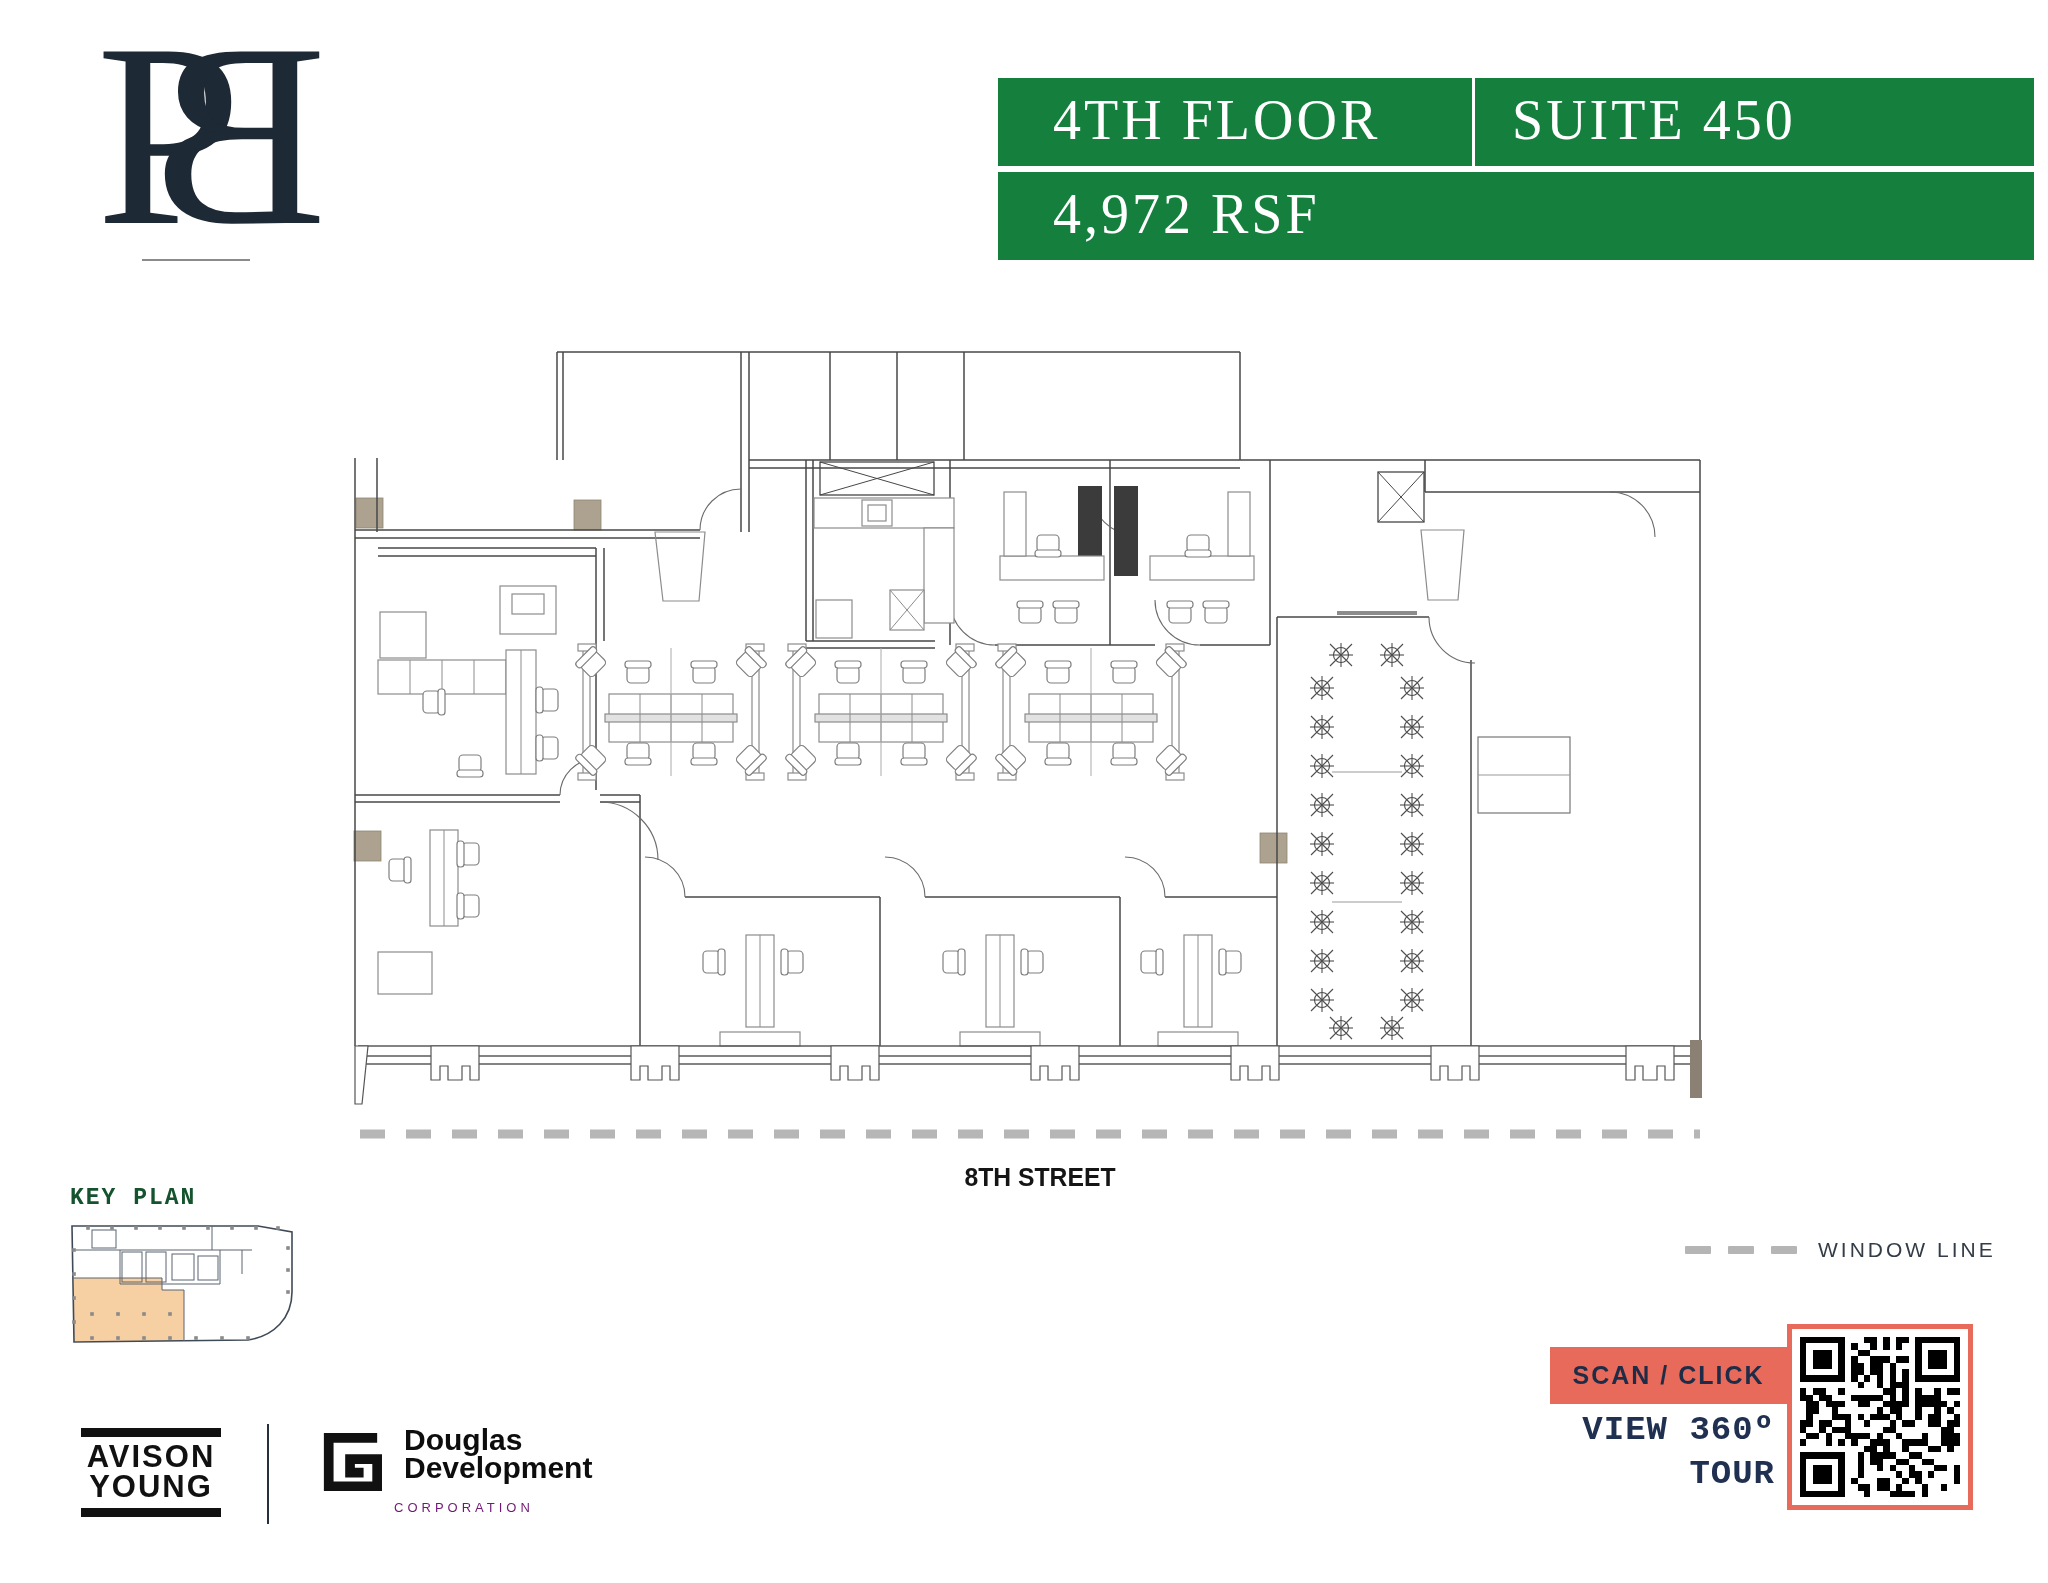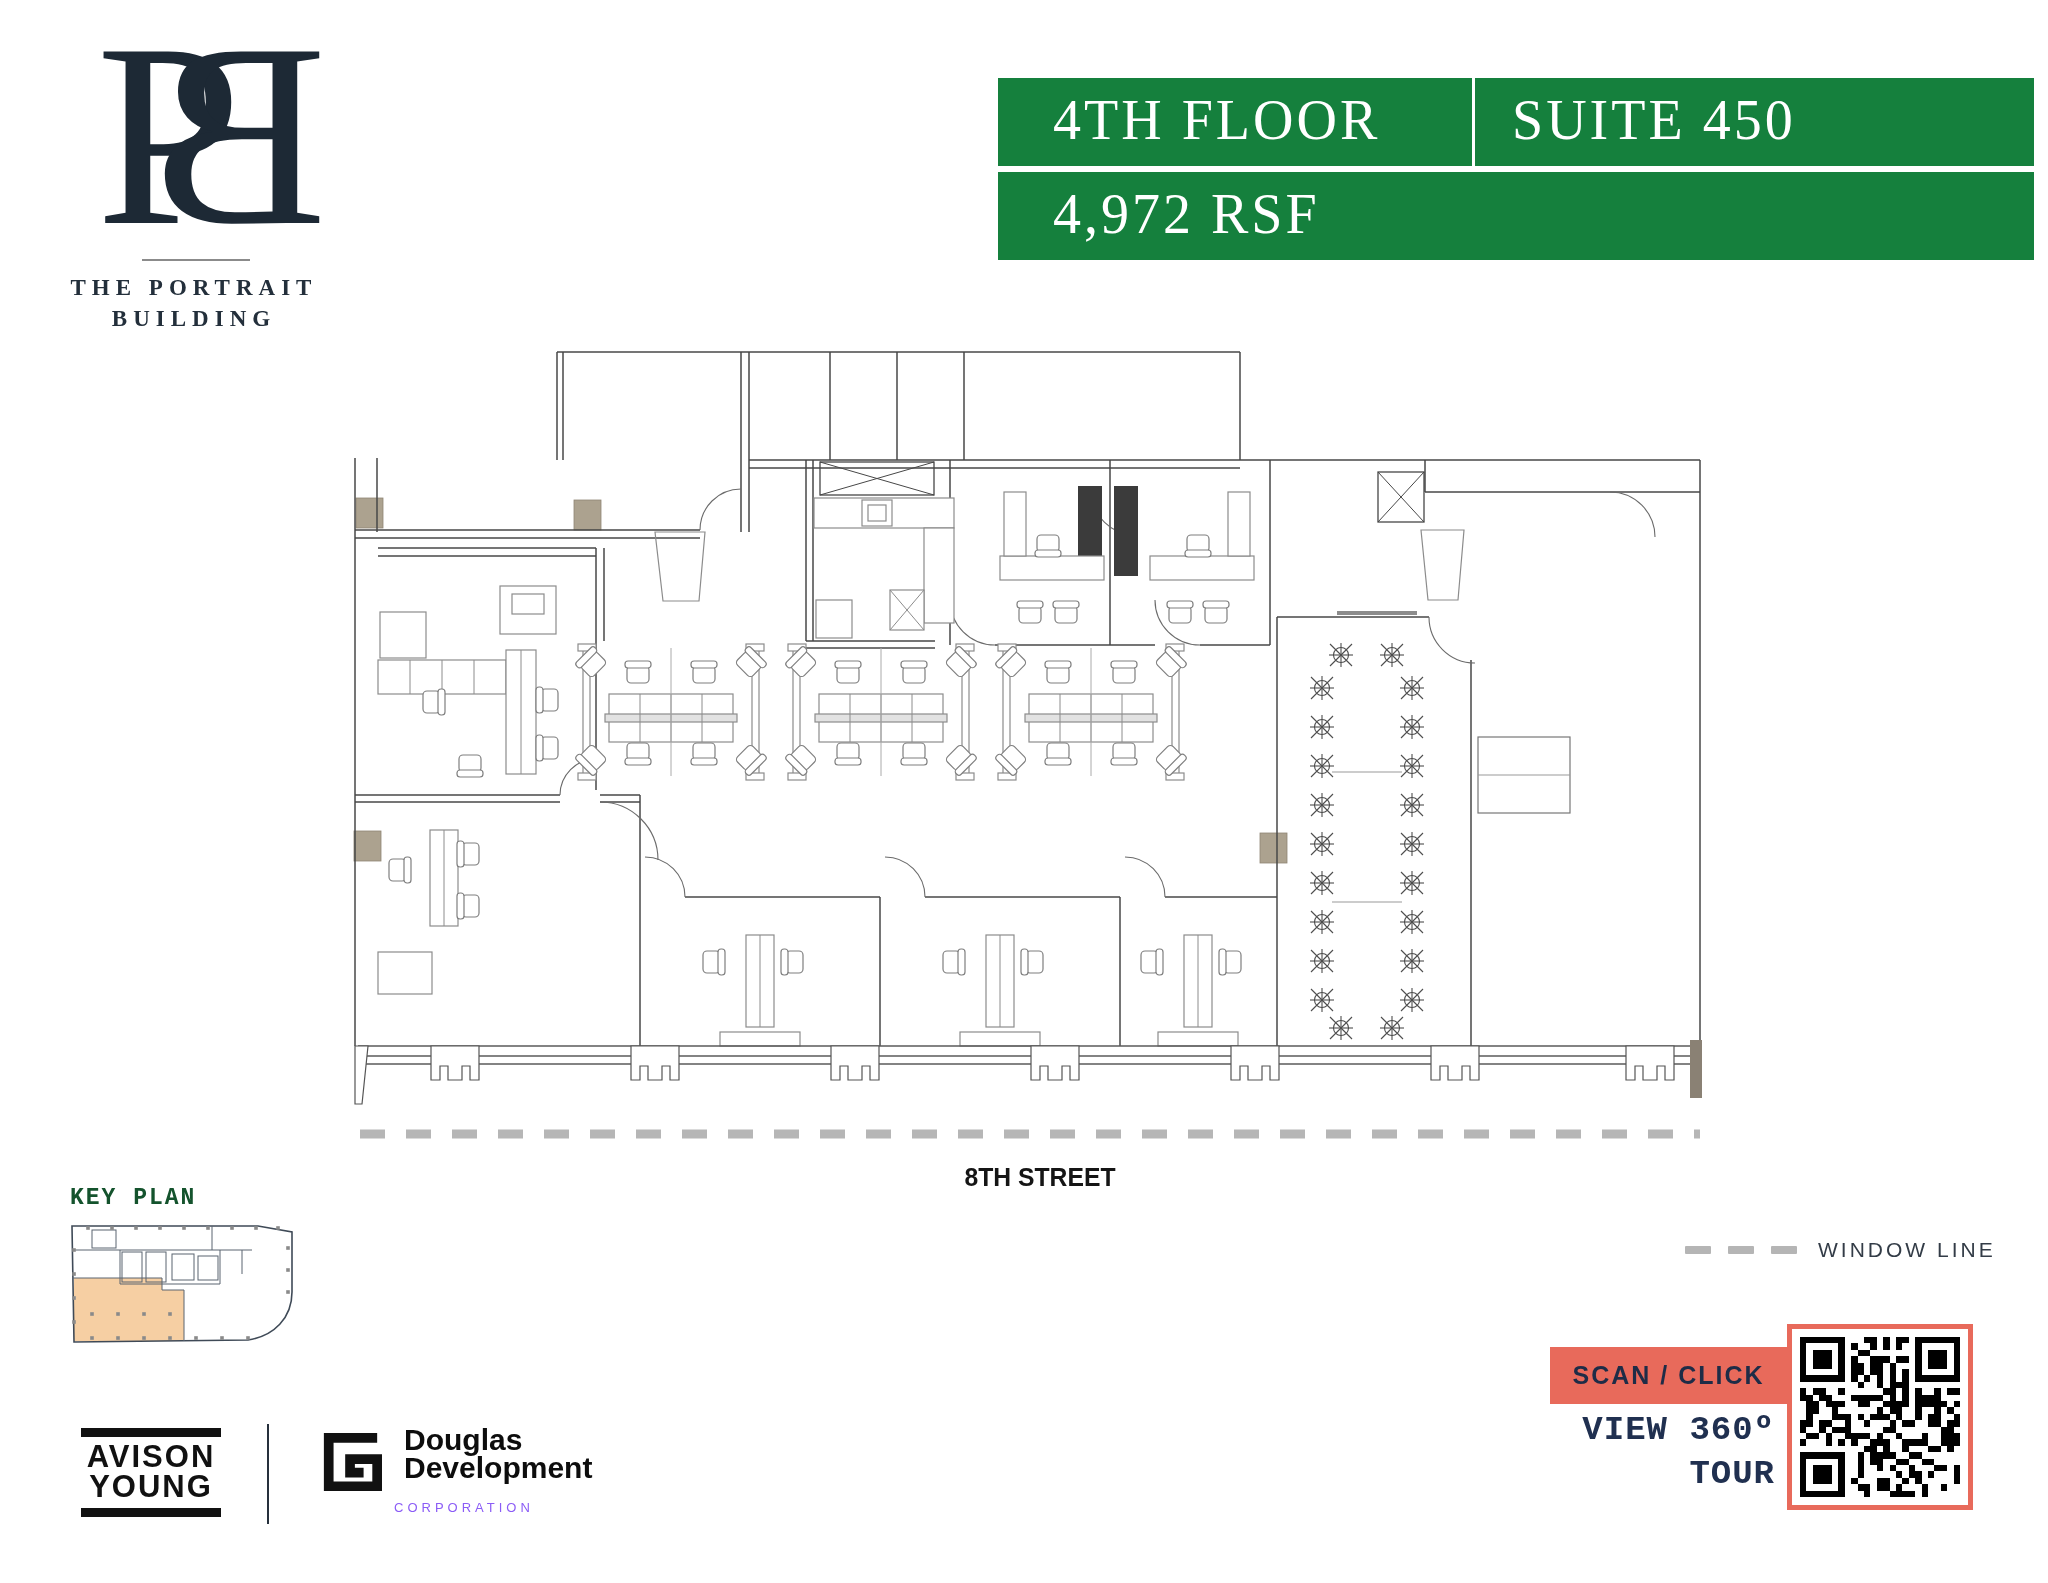--- a/index.html
+++ b/index.html
@@ -53,36 +53,32 @@
   
   .ay{position:absolute;left:81px;top:1428px;width:140px;text-align:center;color:#111;}
   .ay .bar-top,.ay .bar-bot{height:9px;background:#111;}
   .ay .bar-top{margin-bottom:5px;}
   .ay .bar-bot{margin-top:6px;}
   .ay .ln{font-size:31px;font-weight:900;letter-spacing:2px;line-height:30px;}
   .logo-divider{position:absolute;left:267px;top:1424px;width:2px;height:100px;background:#26303c;}
   #dd-glyph{position:absolute;left:320px;top:1429px;width:62px;height:66px;}
   .dd-text{position:absolute;left:404px;top:1426px;color:#0d0d0d;font-weight:700;
         font-size:30px;line-height:28px;letter-spacing:0px;}
-  .dd-corp{position:absolute;left:394px;top:1500px;font-size:13px;letter-spacing:4px;color:#8b5cf6;}
+  .dd-corp{position:absolute;left:394px;top:1500px;font-size:13px;letter-spacing:4px;color:#701a75;}
 </style>
 </head>
 <body>
 
 <div class="page">
 
   <div class="monogram">
     <span class="mono-p">P</span>
     <span class="mono-b">B</span>
   </div>
   <div class="brand-rule"></div>
-  <div class="brand-name">
-    <div>THE PORTRAIT</div>
-    <div>BUILDING</div>
-  </div>
 
   <div class="bar bar1">
     <span class="t t1">4TH FLOOR</span>
     <span class="bar-sep"></span>
     <span class="t t2">SUITE 450</span>
   </div>
   <div class="bar bar2">
     <span class="t t1">4,972 RSF</span>
   </div>
 

